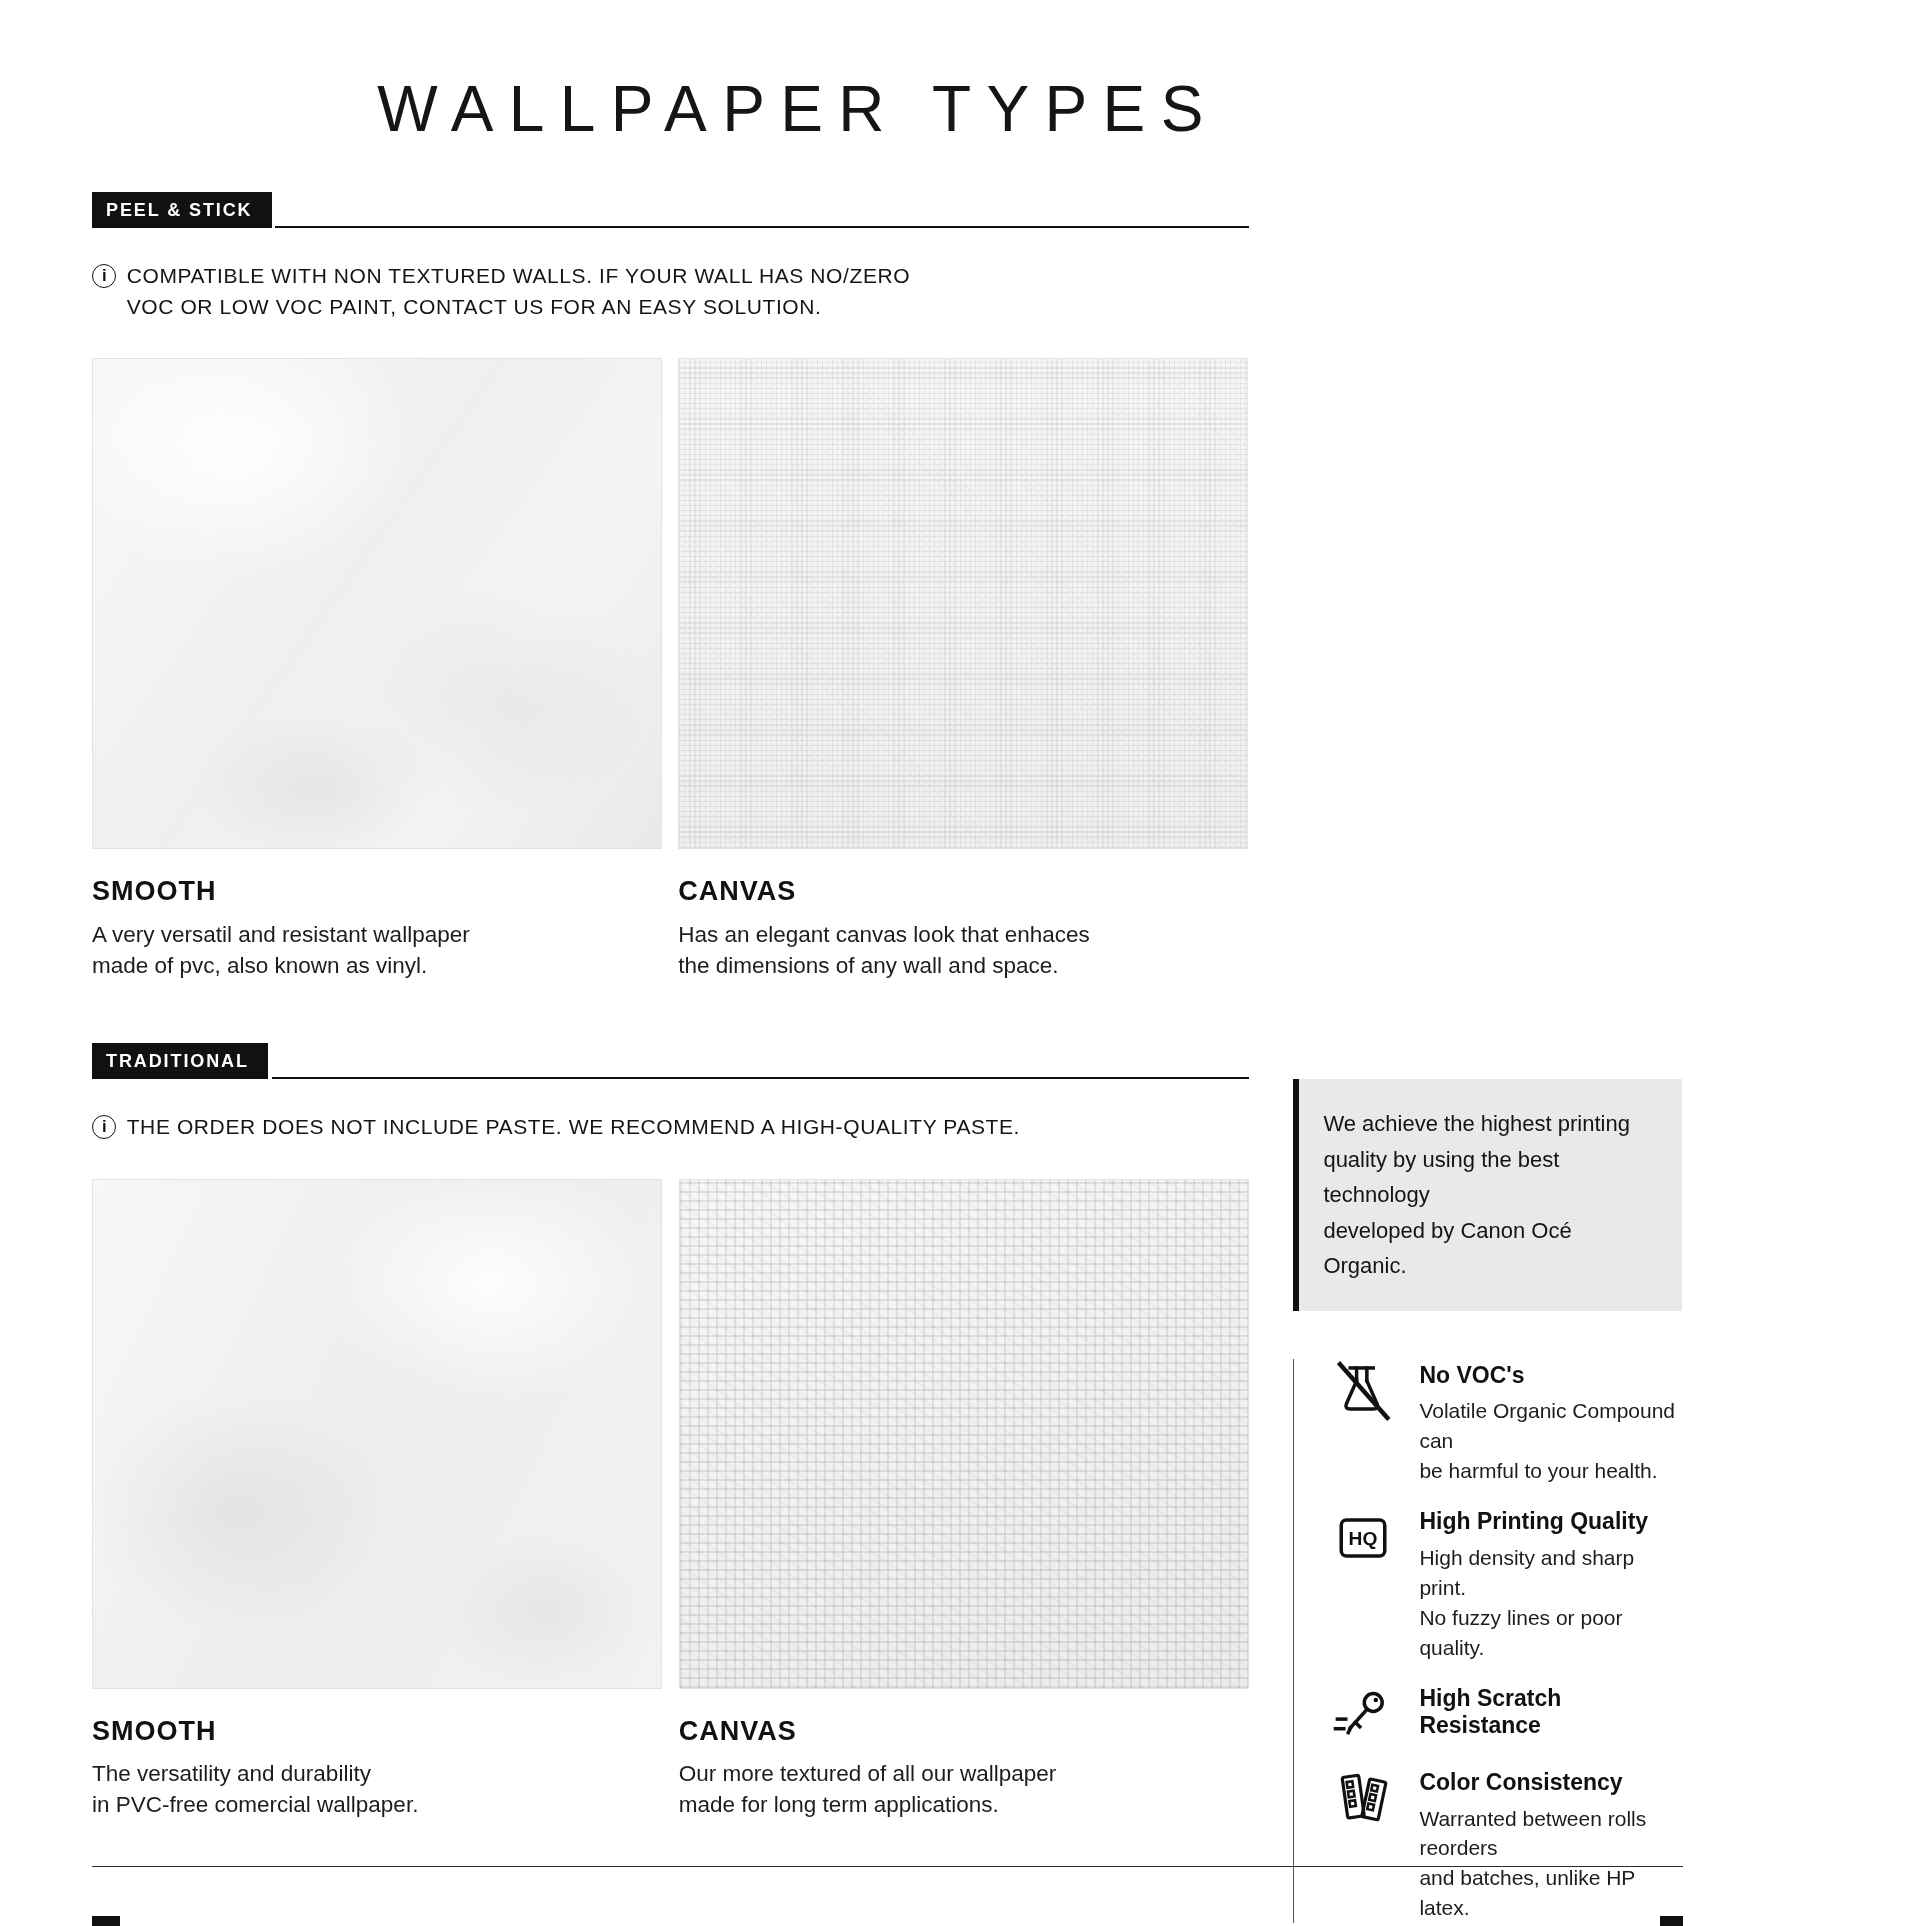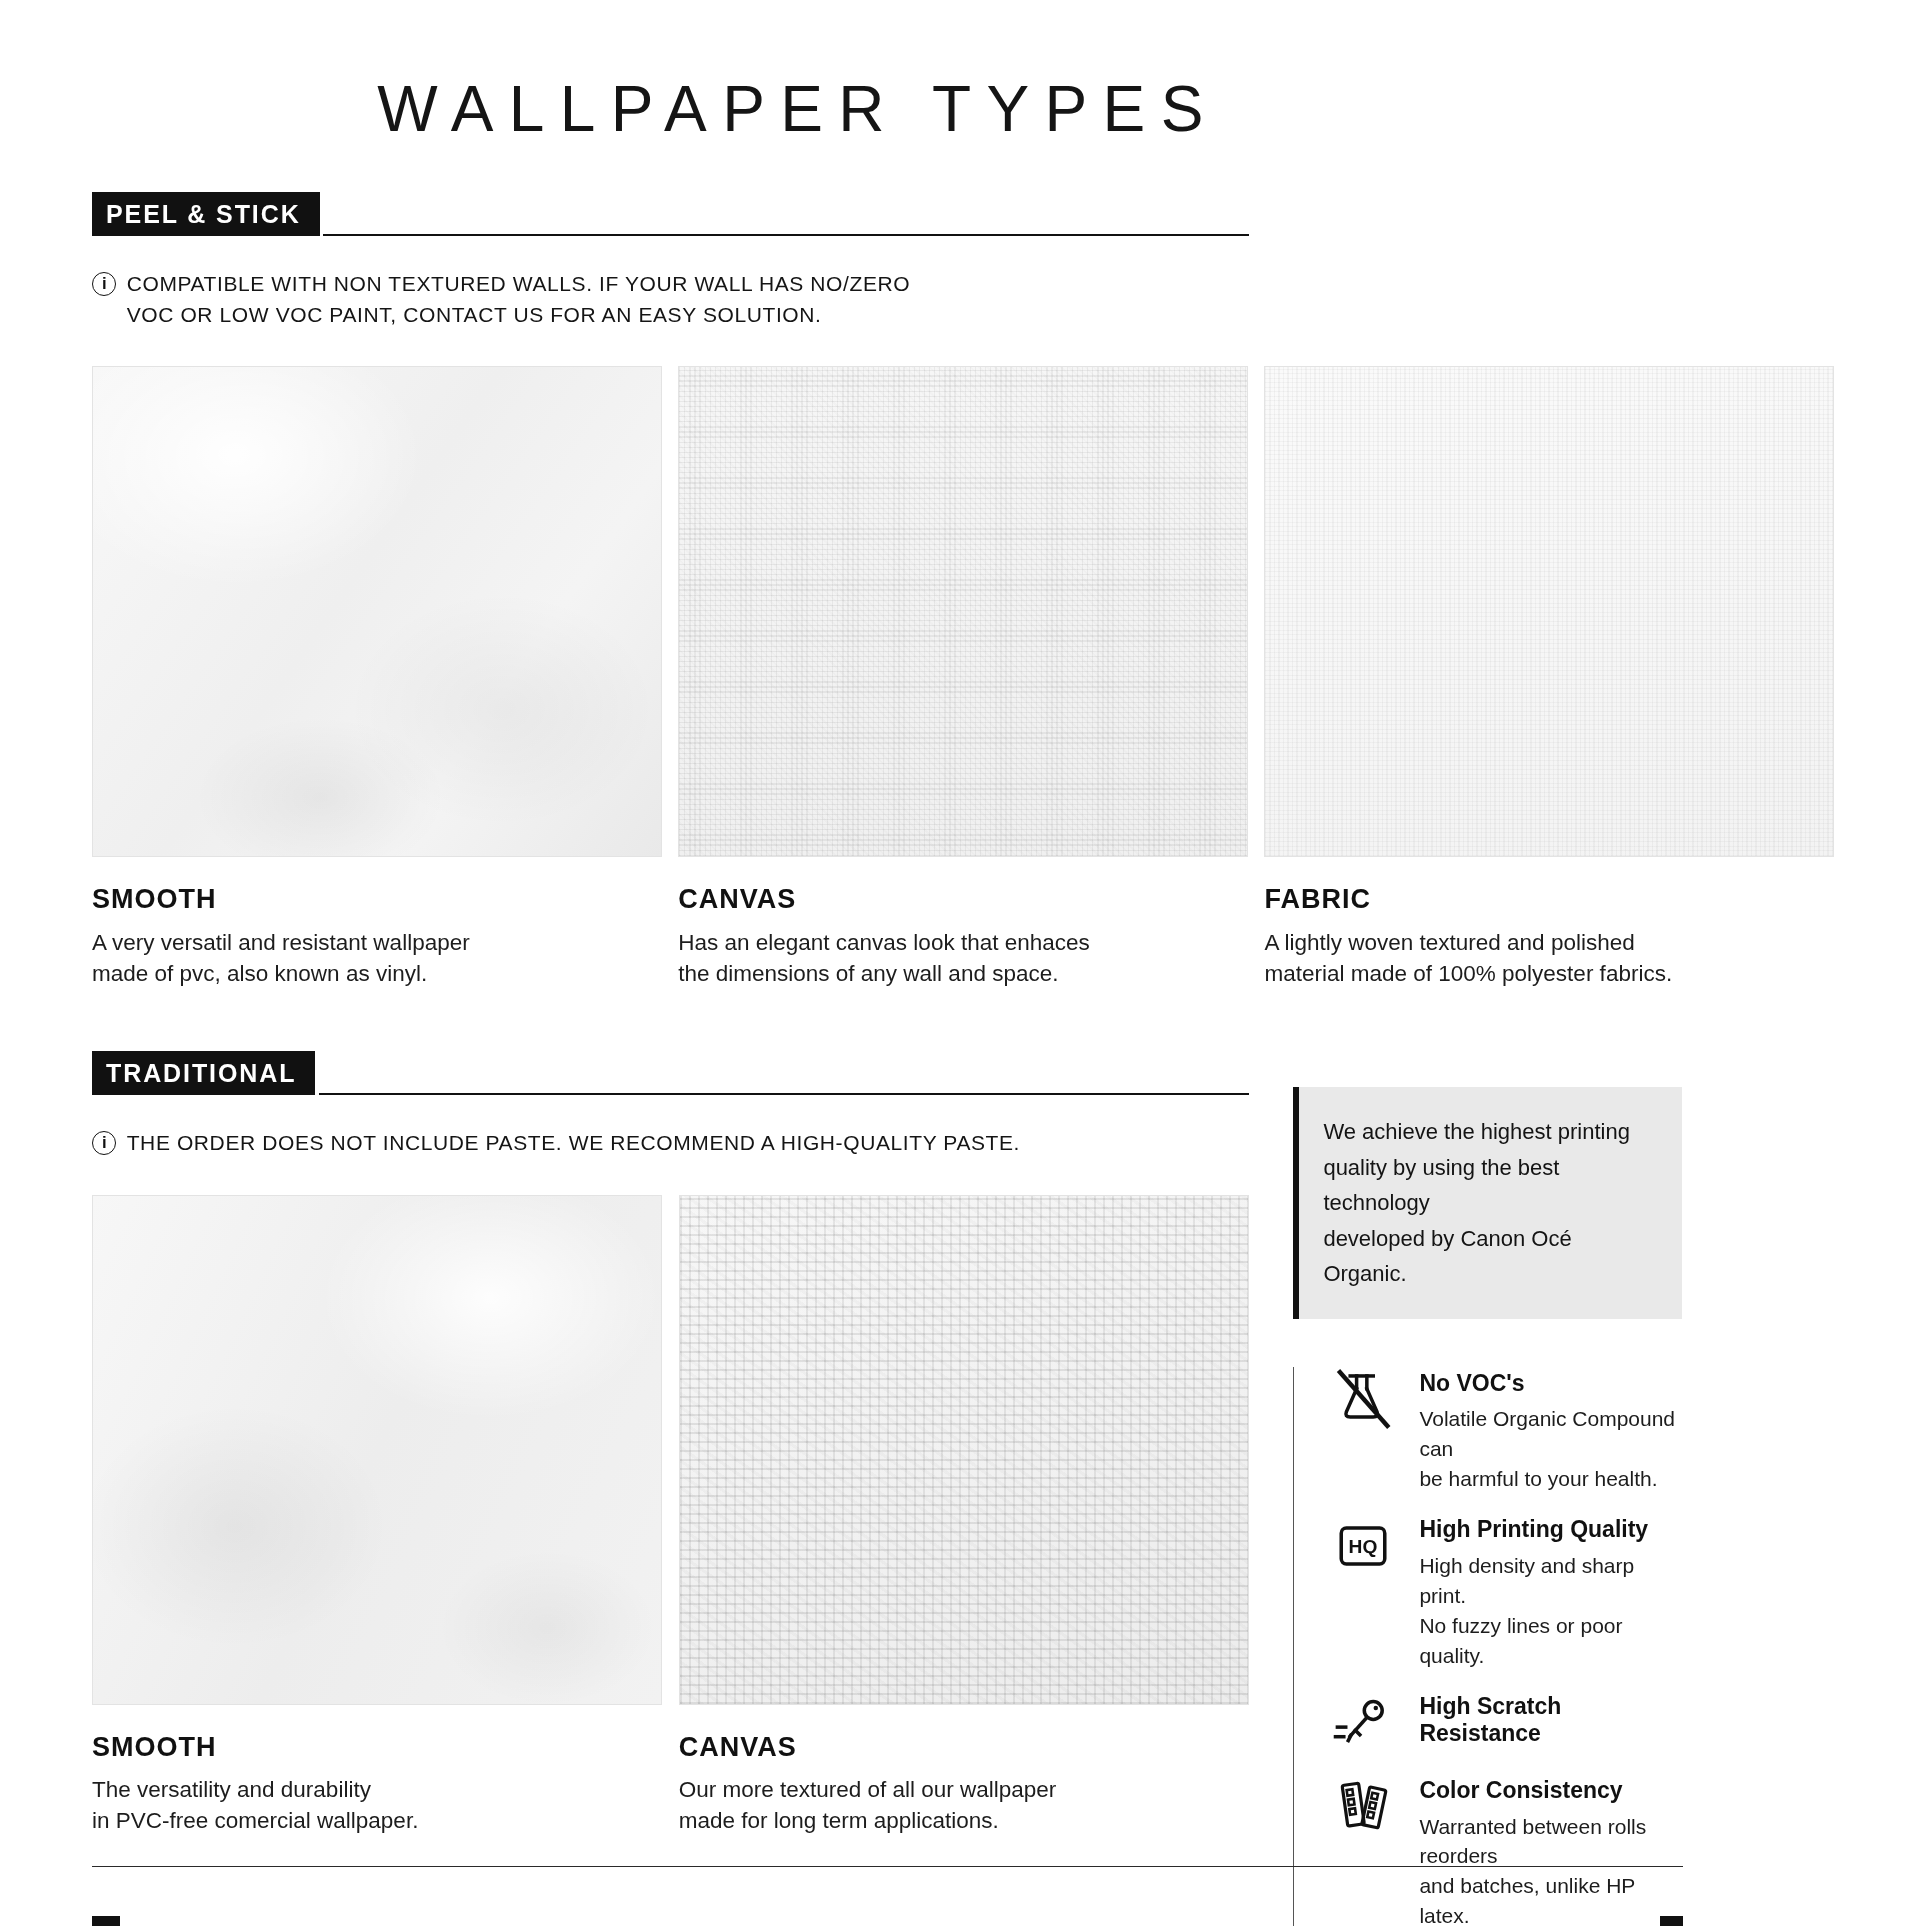--- a/index.html
+++ b/index.html
@@ -23,21 +23,21 @@
     font-weight: 500;
     letter-spacing: 15.4px;
     color: #151515;
   }
 
   
   .section-ps { margin: 46px 92px 0 92px; width: 1742px; }
   .section-header { display: flex; align-items: stretch; width: 1157px; }
   .section-label {
     background: #111; color: #fff;
-    font-size: 25px; font-weight: 700; letter-spacing: 1.9px;
+    font-size: 18px; font-weight: 700; letter-spacing: 1.9px;
     padding: 7.7px 19px 7.7px 14px;
     white-space: nowrap;
   }
   .section-line { flex: 1; border-bottom: 2.6px solid #111; margin-left: 3.9px; }
 
   
   .note { margin-top: 33px; display: flex; gap: 10.3px; align-items: flex-start; }
   .info-icon {
     flex: 0 0 auto;
     width: 24.4px; height: 24.4px;
@@ -156,28 +156,20 @@
         </figcaption>
       </figure>
       <figure class="swatch">
         <div class="tex tex-canvas1"></div>
         <figcaption>
           <div class="swatch-name">CANVAS</div>
           <div class="swatch-desc">Has an elegant canvas look that enhaces
 the dimensions of any wall and space.</div>
         </figcaption>
       </figure>
-      <figure class="swatch">
-        <div class="tex tex-fabric1"></div>
-        <figcaption>
-          <div class="swatch-name">FABRIC</div>
-          <div class="swatch-desc">A lightly woven textured and polished
-material made of 100% polyester fabrics.</div>
-        </figcaption>
-      </figure>
     </div>
   </section>
 
   <div class="bottom-area">
 
     <section class="left-col">
       <div class="section-header">
         <span class="section-label">TRADITIONAL</span>
         <span class="section-line"></span>
       </div>

